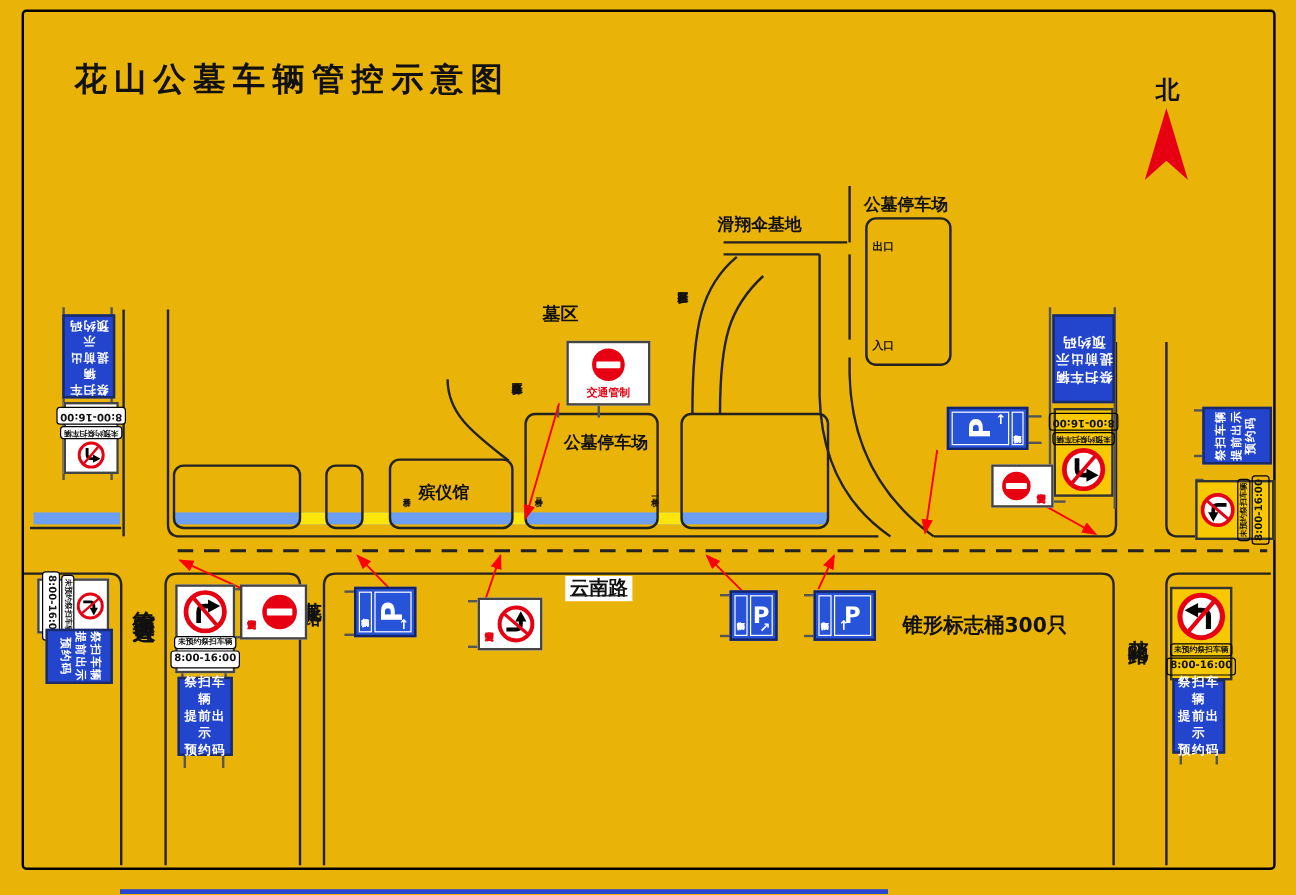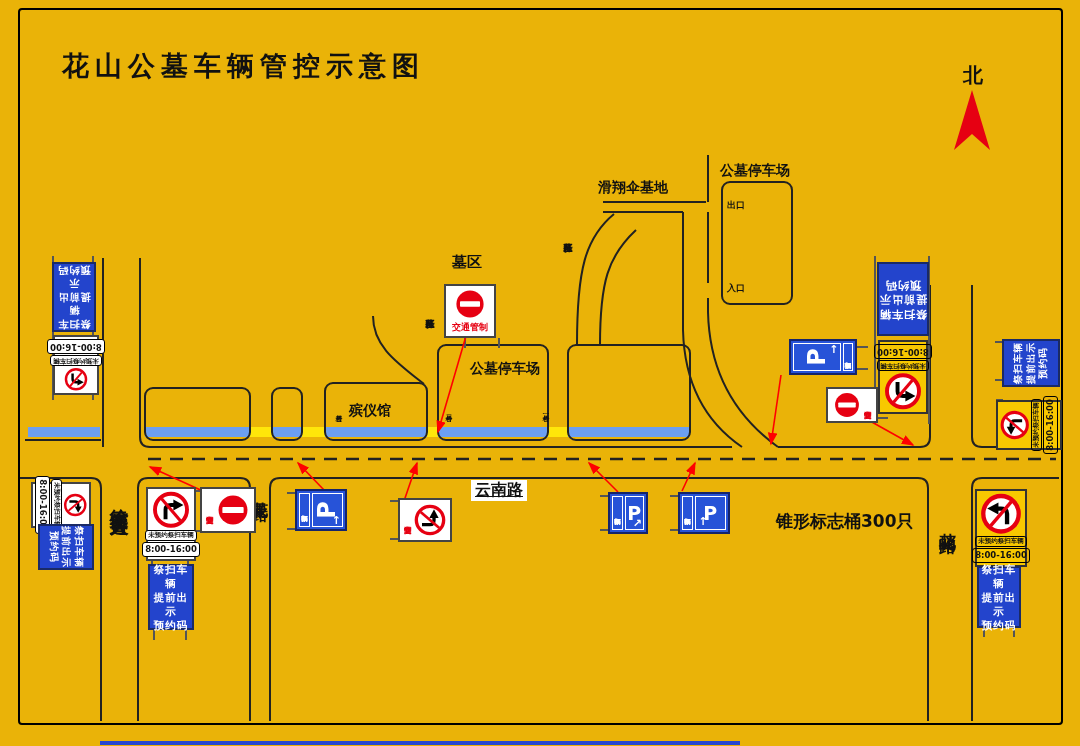--- a/index.html
+++ b/index.html
@@ -170,21 +170,21 @@
 
   <div class="lbl yunnan" style="left:471px;top:480px;">云南路</div>
   <div class="lbl vlbl" style="left:107px;top:494px;font-size:19px;">徐霞客大道</div>
   <div class="lbl vlbl" style="left:249px;top:489px;font-size:16px;">花果路</div>
   <div class="lbl vlbl" style="left:937px;top:519px;font-size:17px;">花峭路</div>
 
   <div class="lbl vlbl bridge" style="left:334px;top:410px;">三号桥</div>
   <div class="lbl vlbl bridge" style="left:444px;top:410px;">二号桥</div>
   <div class="lbl vlbl bridge" style="left:541px;top:410px;">一号桥</div>
 
-  <div class="lbl" style="left:752px;top:510px;font-size:17px;margin-left:24px;">锥形标志桶300只</div>
+  <div class="lbl" style="left:752px;top:510px;font-size:17px;">锥形标志桶300只</div>
 
   <div class="sign bsign r180" style="left:52px;top:262px;width:44px;height:70px;font-size:10px;">
     <span>祭扫车辆</span>
     <span>提前出示</span>
     <span>预约码</span>
   </div>
   <div class="sign bansign r180" style="left:53px;top:335px;width:46px;height:60px;">
     <svg class="icon" width="32" height="32" viewBox="0 0 48 48">
       <circle cx="24" cy="24" r="20.5" fill="#fff" stroke="#e60012" stroke-width="5"></circle>
       <path d="M31,36 V24 Q31,18 24,18 H20" stroke="#000" stroke-width="5" fill="none"></path>
@@ -305,21 +305,21 @@
     </div>
   </div>
   <div class="sign ctlsign" style="left:826px;top:387px;width:52px;height:36px;">
     <svg class="icon" width="28" height="28" viewBox="0 0 40 40">
       <circle cx="20" cy="20" r="17" fill="#e60012"></circle>
       <rect x="7.5" y="16.5" width="25" height="7" rx="1" fill="#fff"></rect>
     </svg>
     <div class="vred">交通管制</div>
   </div>
 
-  <div class="sign bansign" style="left:444px;top:284px;width:52px;height:54px;">
+  <div class="sign bansign" style="left:472px;top:284px;width:70px;height:54px;">
     <svg class="icon" width="34" height="34" viewBox="0 0 40 40">
       <circle cx="20" cy="20" r="17" fill="#e60012"></circle>
       <rect x="7.5" y="16.5" width="25" height="7" rx="1" fill="#fff"></rect>
     </svg>
     <div class="ctl-red">交通管制</div>
   </div>
 
   <div class="sign bansign y" style="left:975px;top:489px;width:52px;height:78px;">
     <svg class="icon" width="42" height="42" viewBox="0 0 48 48">
       <circle cx="24" cy="24" r="20.5" fill="#fff" stroke="#e60012" stroke-width="5"></circle>

